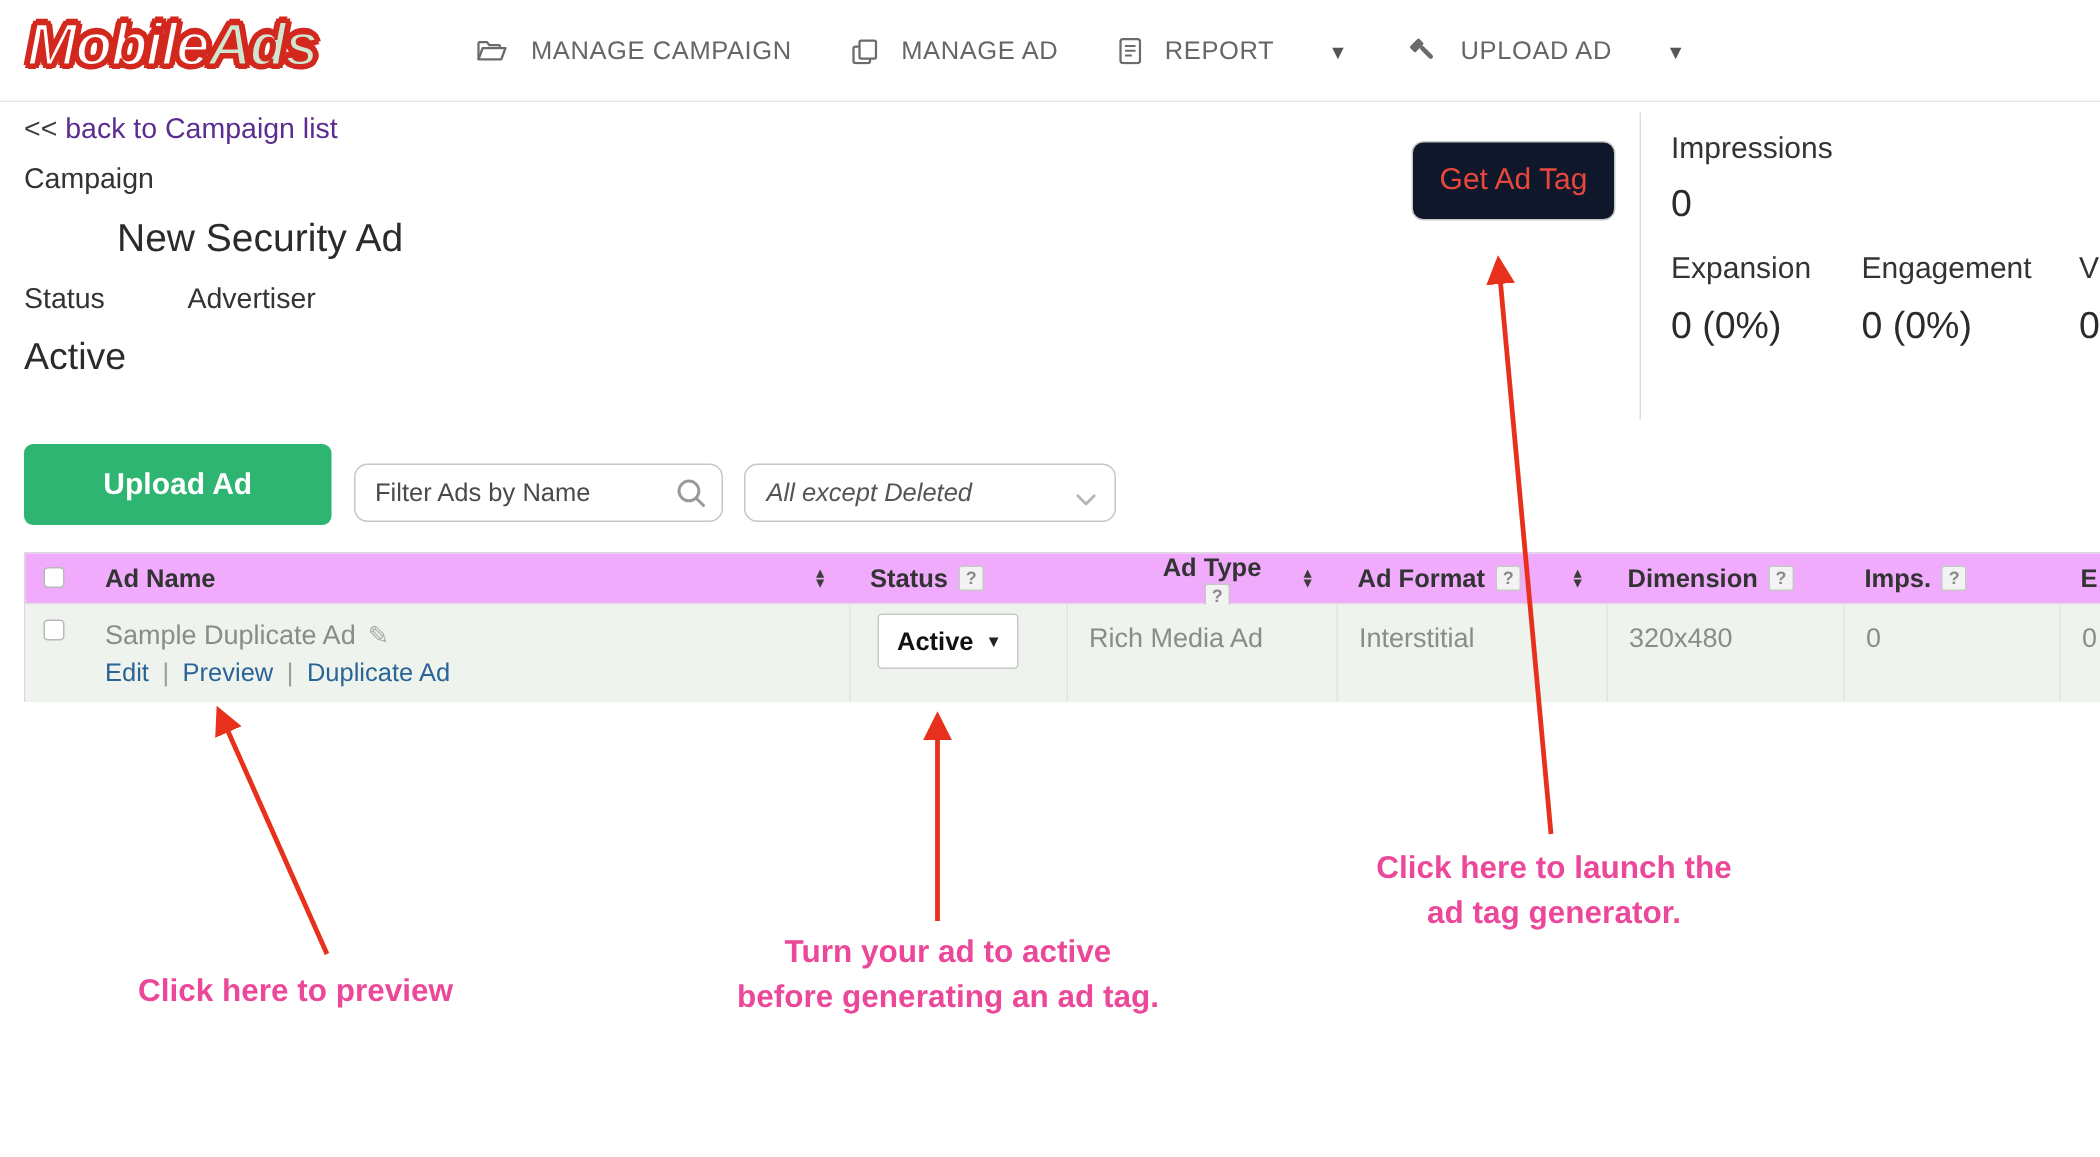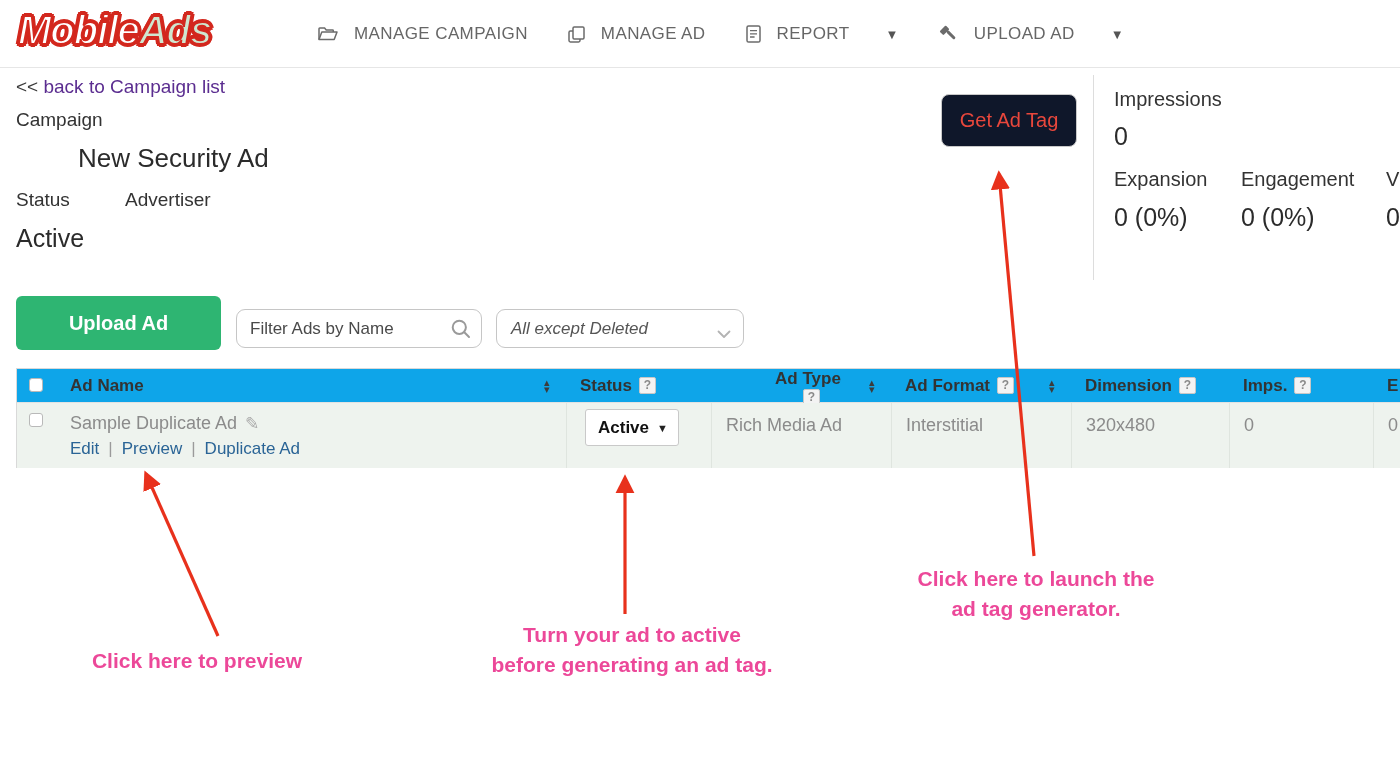--- a/index.html
+++ b/index.html
@@ -50,21 +50,21 @@
   .statusfilter { position:absolute; left:496px; top:309px; width:248px; height:39px;
     border:1px solid #c6c6c6; border-radius:9px; background:#fff; cursor:pointer; }
   .statusfilter .val { position:absolute; left:14px; top:9px; font-size:17px;
     font-style:italic; color:#555; }
   .statusfilter .chev { position:absolute; right:12px; top:15px; }
 
   
   .adtable { position:absolute; left:16px; top:368px; width:1384px; height:100px;
     border-top:1px solid #d9d9d9; border-left:1px solid #d9d9d9;
     border-bottom:1px solid #d9d9d9; }
-  .thead { position:absolute; left:0; top:0; width:1384px; height:34px; background:#0ea5e9;
+  .thead { position:absolute; left:0; top:0; width:1384px; height:34px; background:#f0abfc;
     border-bottom:1px solid #e2e2e2; }
   .trow { position:absolute; left:0; top:34px; width:1384px; height:65px;
     background:#eef3ee; }
   .cell { position:absolute; top:0; height:100%; }
   .hcell { display:flex; align-items:center; padding-left:14px; font-size:17px;
     font-weight:bold; color:#333; white-space:nowrap; }
   .rcell { border-left:1px solid #dfe5df; padding:12px 0 0 14px; font-size:18px;
     color:#8b8b8b; white-space:nowrap; }
   .rcell.first { border-left:none; }
   .checkbox { width:14px; height:14px; border:1px solid #b9b9b9; border-radius:3px;

